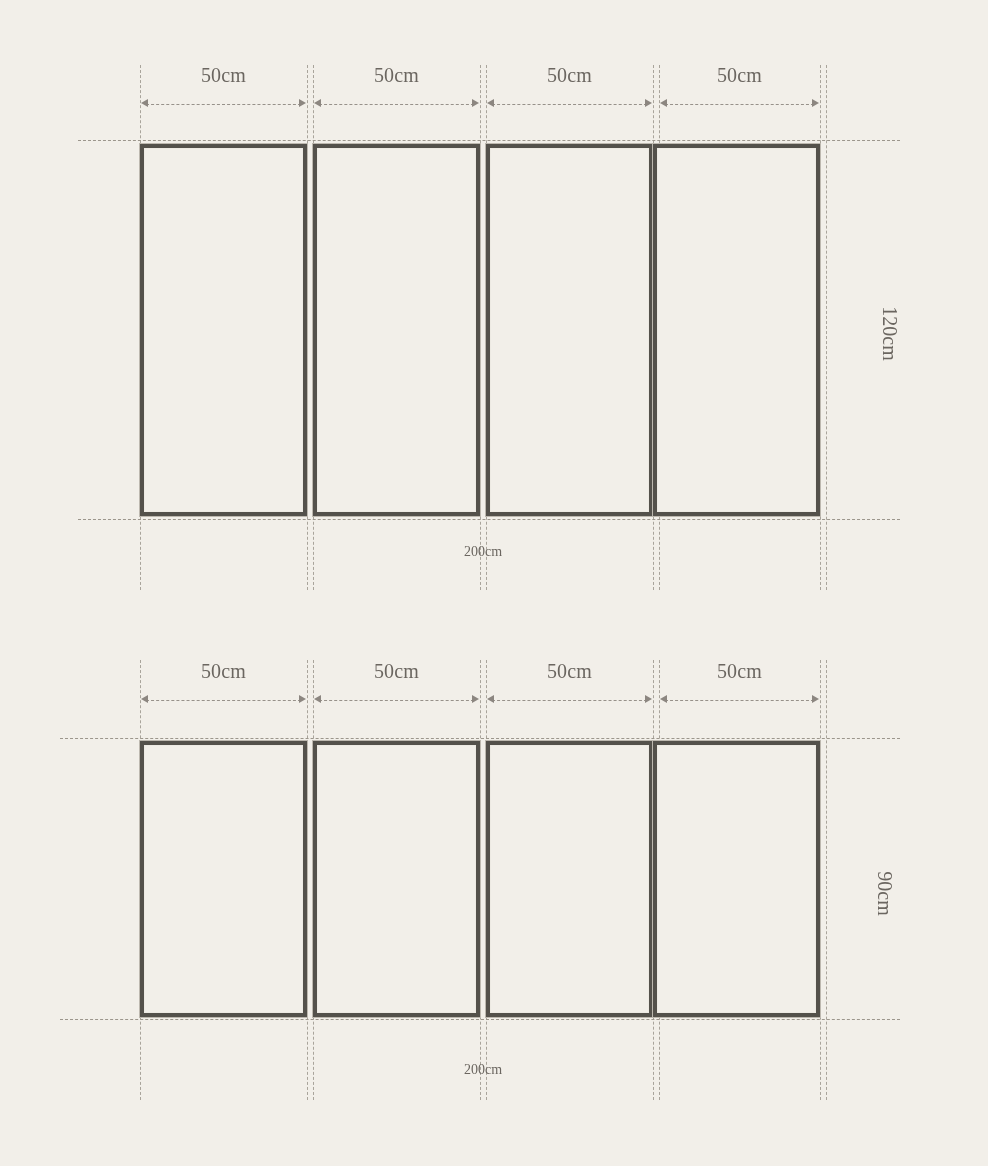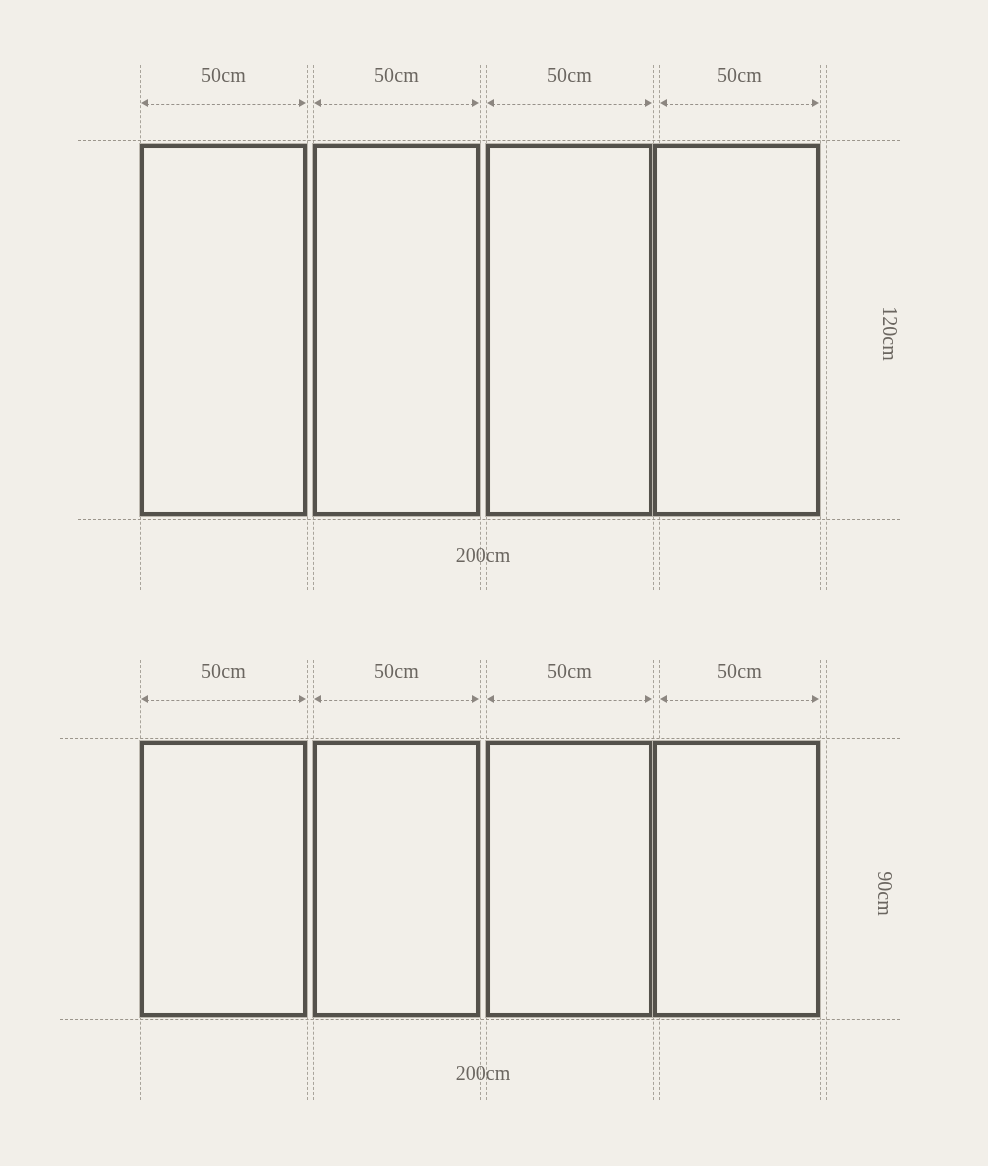--- a/index.html
+++ b/index.html
@@ -108,21 +108,21 @@
     color: #6B6660;
     white-space: nowrap;
     transform-origin: center center;
     transform: rotate(90deg);
   }
 
   
   .bottomlabel {
     position: absolute;
     text-align: center;
-    font-size: 20px;
+    font-size: 14px;
     color: #6B6660;
     white-space: nowrap;
   }
 </style>
 </head>
 <body>
 
 <div class="stage">
 
   <div class="diagram" id="d0">

